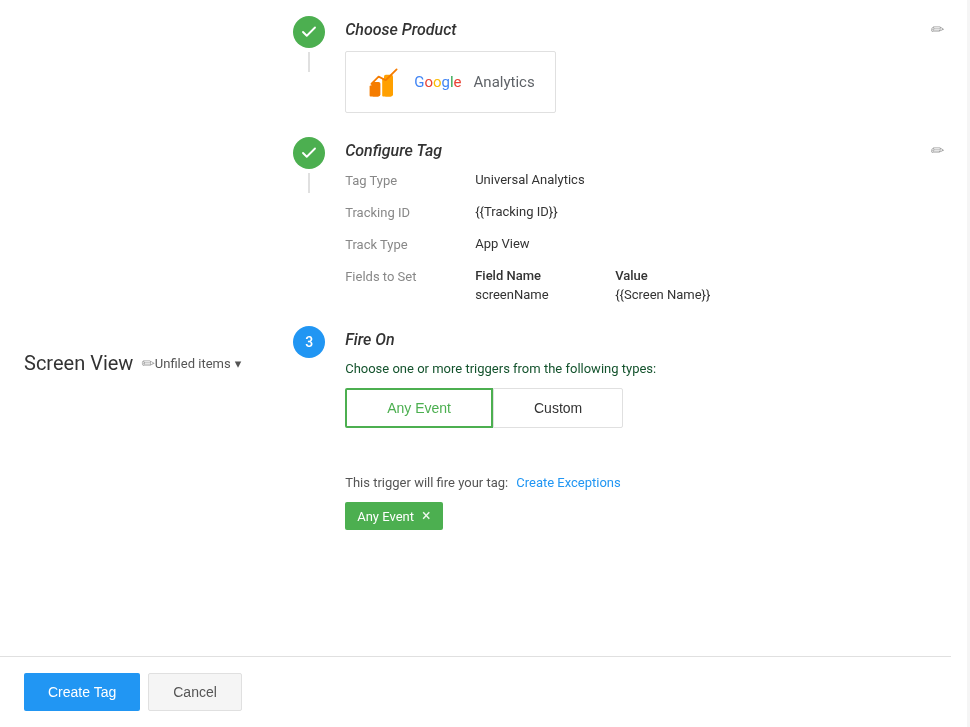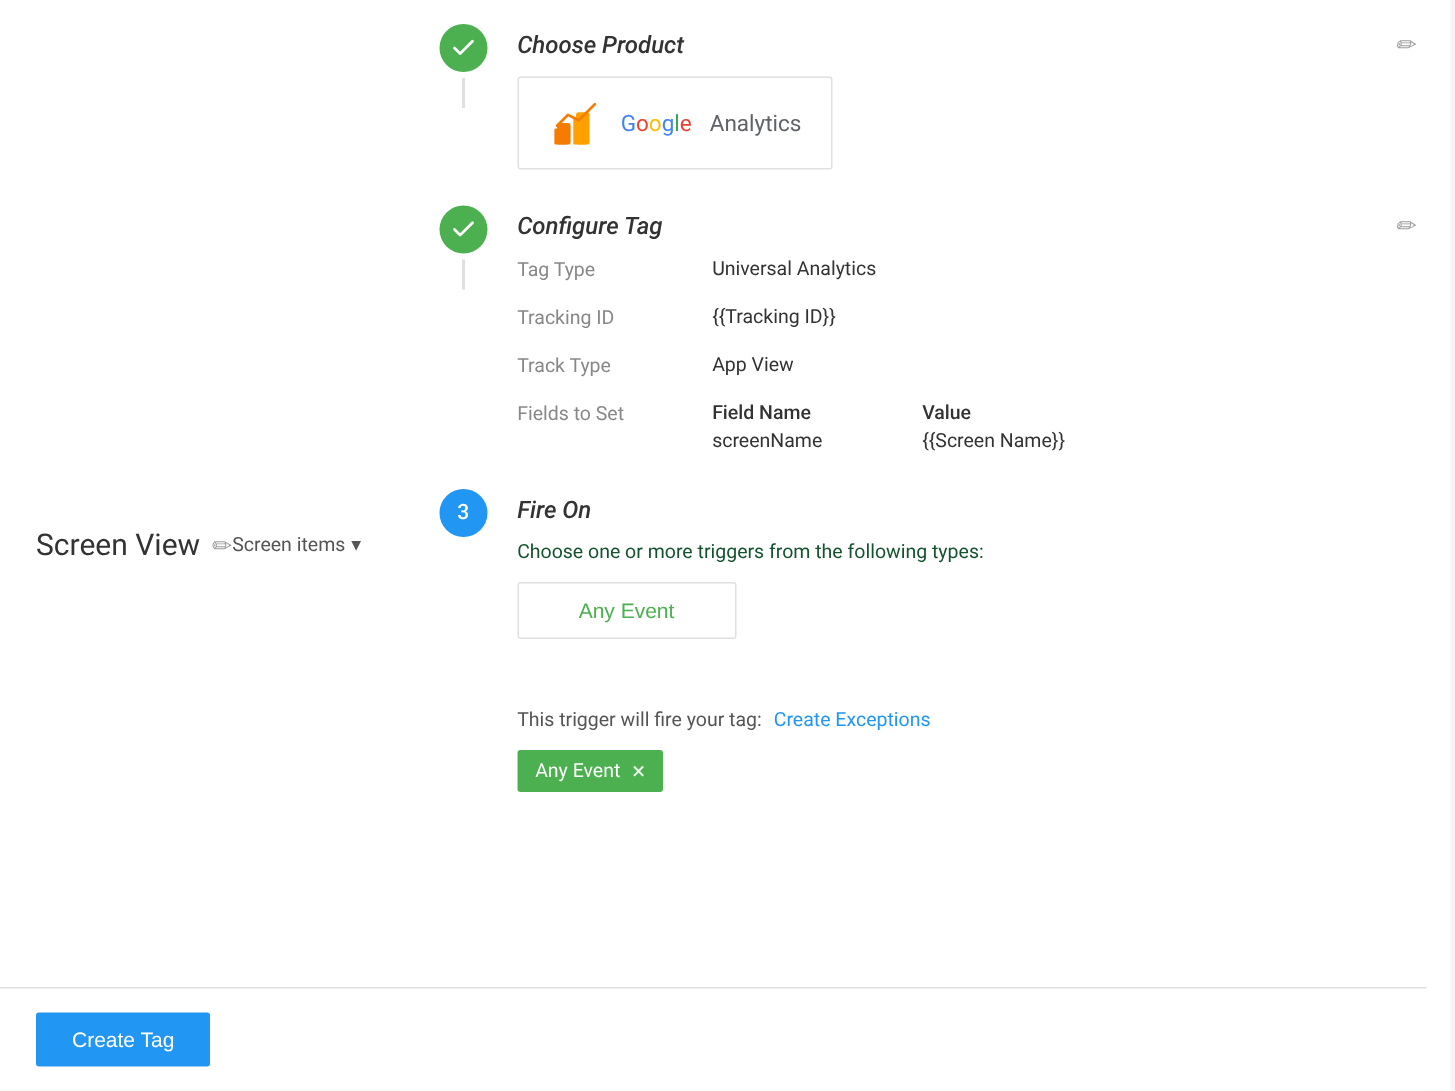--- a/index.html
+++ b/index.html
@@ -291,21 +291,21 @@
 <body>
 
 <div class="page-container">
 
   <div class="header">
     <div class="header-title">
       <span>Screen View</span>
       <span class="edit-icon">✏</span>
     </div>
     <div class="unfiled-items">
-      <span>Screen items</span>
+      <span>Unfiled items</span>
       <span>▾</span>
     </div>
   </div>
 
   <div class="main-content">
 
     <div class="section">
       <div class="section-left">
         <div class="section-icon complete">
           <svg class="check-svg" viewBox="0 0 24 24" fill="none">
@@ -389,33 +389,35 @@
       <div class="section-left">
         <div class="section-icon step-number">3</div>
       </div>
       <div class="section-body">
         <div class="section-title">
           <span class="section-title-text">Fire On</span>
         </div>
         <div class="fire-on-desc">Choose one or more triggers from the following types:</div>
         <div class="trigger-buttons">
           <button class="trigger-btn">Any Event</button>
+          <button class="trigger-btn">Custom</button>
         </div>
         <div class="fire-tag-row">
           <span>This trigger will fire your tag:</span>
           <a class="create-exceptions-link">Create Exceptions</a>
         </div>
         <div class="selected-triggers">
           <div class="trigger-chip">
             <span>Any Event</span>
             <span class="trigger-chip-x">×</span>
           </div>
         </div>
       </div>
     </div>
 
   </div>
 
   <div class="footer">
     <button class="btn-create">Create Tag</button>
+    <button class="btn-cancel">Cancel</button>
   </div>
 
 </div>
 
 </body></html>

